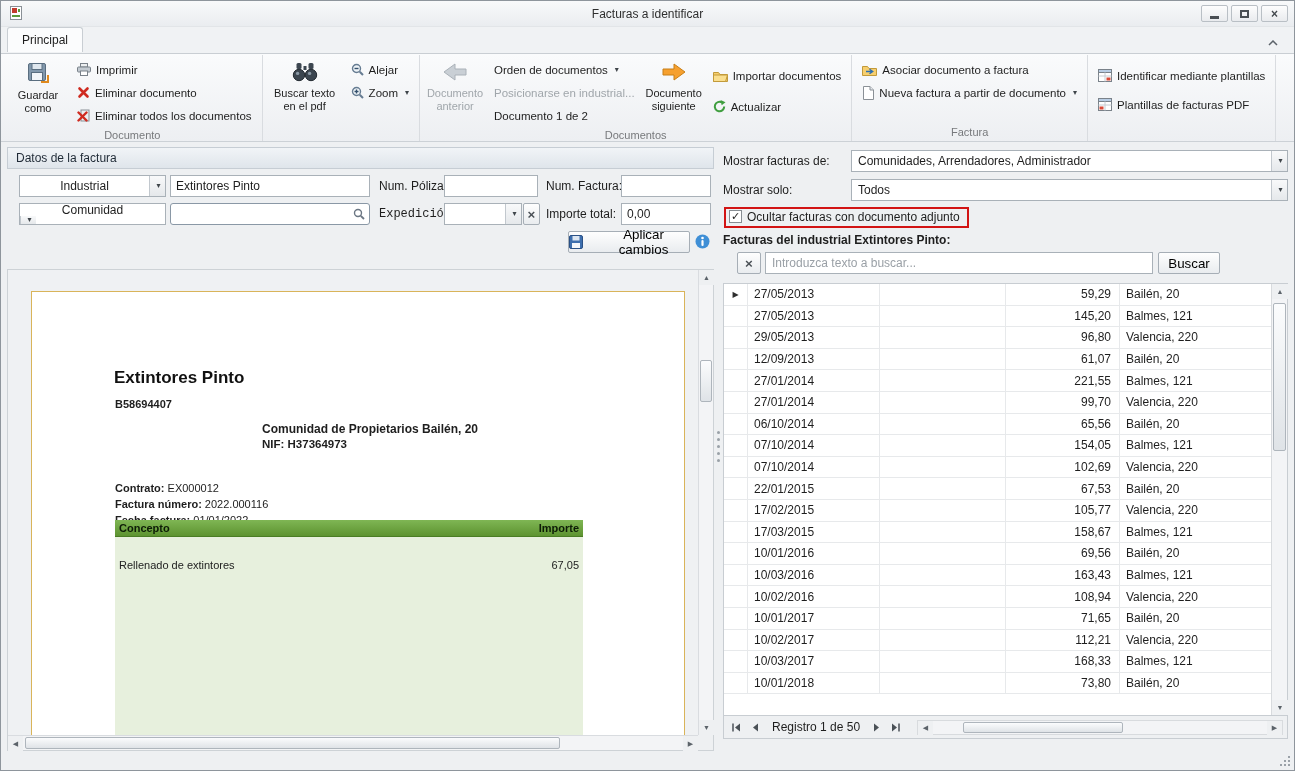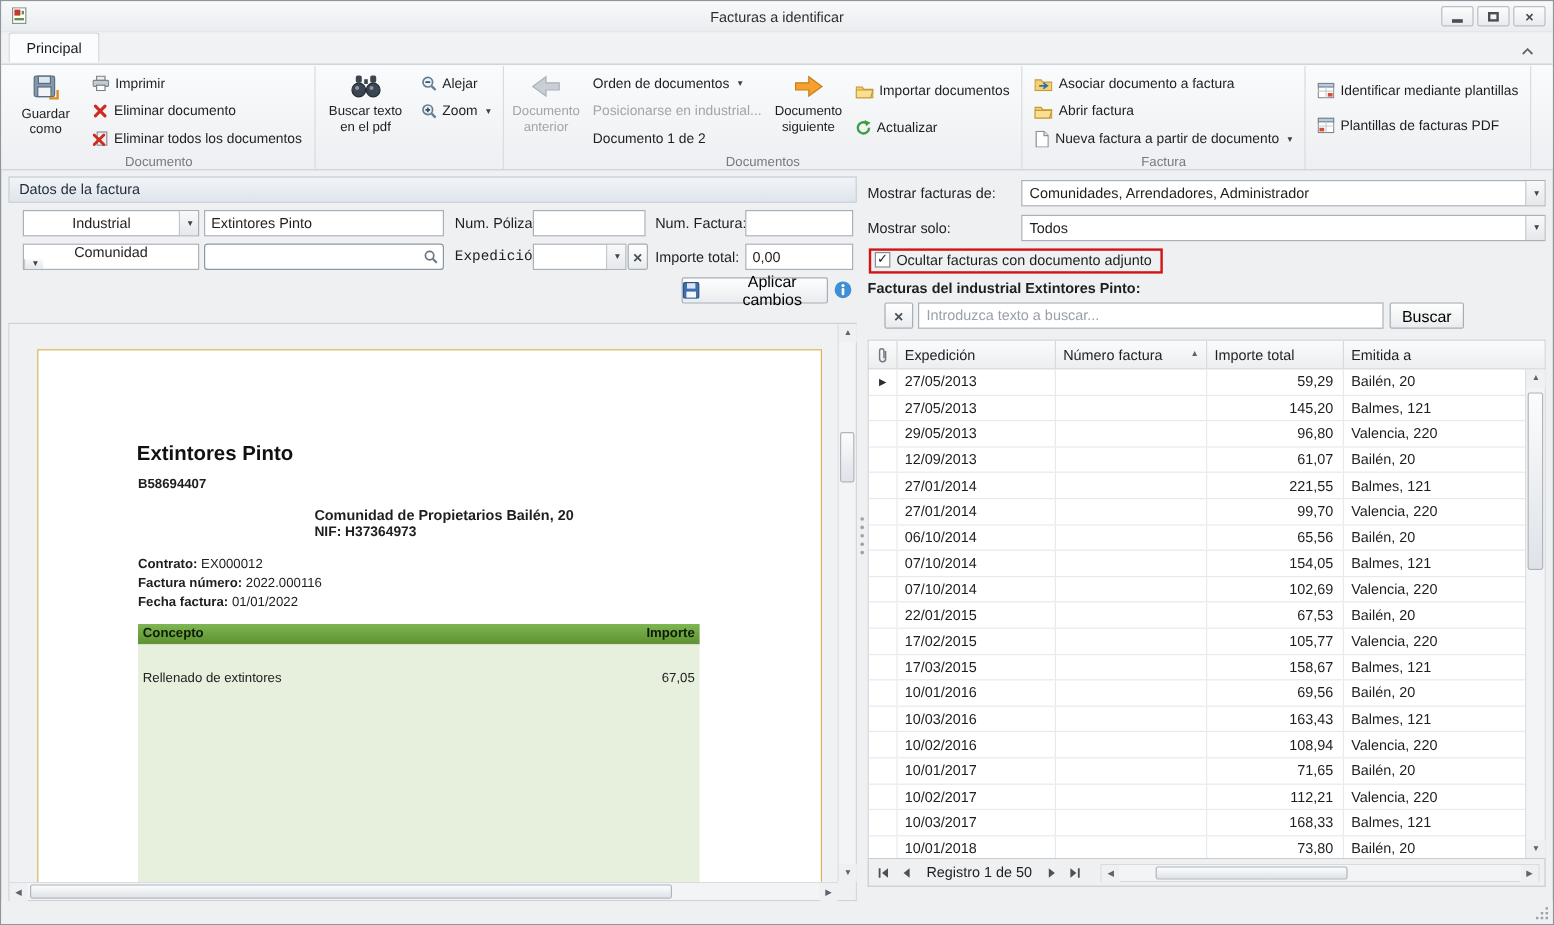--- a/index.html
+++ b/index.html
@@ -73,21 +73,21 @@
 .pos-info{position:absolute;left:688px;top:65px;}
 
 
 .pdf-area{flex:1;position:relative;border:1px solid #cdd2d6;min-height:0;background:#eff1f3;}
 .pdf-viewport{position:absolute;left:0;top:0;right:15px;bottom:15px;overflow:hidden;background:#eff1f3;}
 .pdf-page{position:absolute;left:23px;top:21px;width:654px;height:640px;background:#fff;border:1px solid #d9b45a;}
 .pdf-company{position:absolute;left:82px;top:76px;font-size:17px;font-weight:bold;color:#111;}
 .pdf-cif{position:absolute;left:83px;top:106px;font-size:11px;font-weight:bold;}
 .pdf-client{position:absolute;left:230px;top:130px;font-size:12px;font-weight:bold;}
 .pdf-nif{position:absolute;left:230px;top:146px;font-size:11.5px;font-weight:bold;}
-.pdf-meta{position:absolute;left:83px;font-size:11px;}
+.pdf-meta{position:absolute;left:83px;font-size:11px;margin-top:18px;}
 .pdf-meta .b{font-weight:bold;}
 .m1{top:172px;}.m2{top:188px;}.m3{top:204px;}
 .pdf-thead{position:absolute;left:83px;top:228px;width:468px;height:17px;background:linear-gradient(#7fb654,#5d9330);border-bottom:1px solid #4a7d24;display:flex;align-items:center;justify-content:space-between;padding:0 4px;font-size:11px;font-weight:bold;color:#0d1c06;}
 .pdf-tbody{position:absolute;left:83px;top:245px;width:468px;height:380px;background:#e7f0dd;}
 .pdf-line{position:absolute;left:4px;right:4px;top:22px;display:flex;justify-content:space-between;font-size:11px;color:#222;}
 
 
 .sb-btn{width:15px;height:15px;flex:0 0 15px;display:flex;align-items:center;justify-content:center;font-size:7px;color:#5c636a;background:#eef0f2;}
 .sb-track{flex:1;position:relative;align-self:stretch;background:#f3f4f6;}
 .sb-thumb{position:absolute;background:linear-gradient(#fbfcfd,#dfe3e7);border:1px solid #aeb5bc;border-radius:2px;}
@@ -344,29 +344,20 @@
             <span>
                 <svg width="15" height="12">
                   <path d="M0.5 2.5 h5 l1.5 2 h7.5 v7 h-14 z" fill="#f7cf6e" stroke="#c29a3a"></path>
                   <path d="M4 7.5 h6 M7.5 5.2 l3.2 2.3 -3.2 2.3" fill="none" stroke="#2e6fb0" stroke-width="1.4"></path>
                 </svg>
               </span>
             <span>Asociar documento a factura</span>
           </div>
           <div class="smallbtn">
             <span>
-                <svg width="15" height="12">
-                  <path d="M0.5 2.5 h5 l1.5 2 h7.5 v7 h-14 z" fill="#f7cf6e" stroke="#c29a3a"></path>
-                  <path d="M0.5 5 h14 l-2 6.5 h-12 z" fill="#fadf8f" stroke="#c29a3a"></path>
-                </svg>
-              </span>
-            <span>Abrir factura</span>
-          </div>
-          <div class="smallbtn">
-            <span>
                 <svg width="12" height="14">
                   <path d="M1.5 0.5 h6.5 l3.5 3.5 v9.5 h-10 z" fill="#fff" stroke="#8a9096"></path>
                   <path d="M8 0.5 v3.5 h3.5" fill="#e6eaee" stroke="#8a9096"></path>
                 </svg>
               </span>
             <span>Nueva factura a partir de documento</span>
               <span class="caret">▾</span>
           </div>
         </div>
       </div>
@@ -557,42 +548,20 @@
         <button class="btn clear-btn">
             <span>×</span>
           </button>
         <input class="search-input" placeholder="Introduzca texto a buscar..." style="">
         <button class="btn buscar-btn">
             <span>Buscar</span>
           </button>
       </div>
 
       <div class="grid">
-        <div class="grid-header">
-          <div class="gh gh-ind">
-            <span>
-                <svg width="9" height="14" viewBox="0 0 9 14">
-                  <path d="M7 3.5 V10 a2.5 2.5 0 0 1 -5 0 V3.5 a1.8 1.8 0 0 1 3.6 0 V9.5" fill="none" stroke="#6f7780" stroke-width="1.2"></path>
-                </svg>
-              </span>
-          </div>
-          <div class="gh gh-exped">
-              <span>Expedición</span>
-            </div>
-          <div class="gh gh-num">
-              <span>Número factura</span>
-              <span class="sort">▲</span>
-            </div>
-          <div class="gh gh-imp">
-              <span>Importe total</span>
-            </div>
-          <div class="gh gh-emit">
-              <span>Emitida a</span>
-            </div>
-        </div>
         <div class="grid-bodywrap">
           <div class="grid-rows">
               <div class="grid-row">
                 <div class="gc gc-ind">▶</div>
                 <div class="gc gc-exped">27/05/2013</div>
                 <div class="gc gc-num"></div>
                 <div class="gc gc-imp">59,29</div>
                 <div class="gc gc-emit">Bailén, 20</div>
               </div>
               <div class="grid-row">

